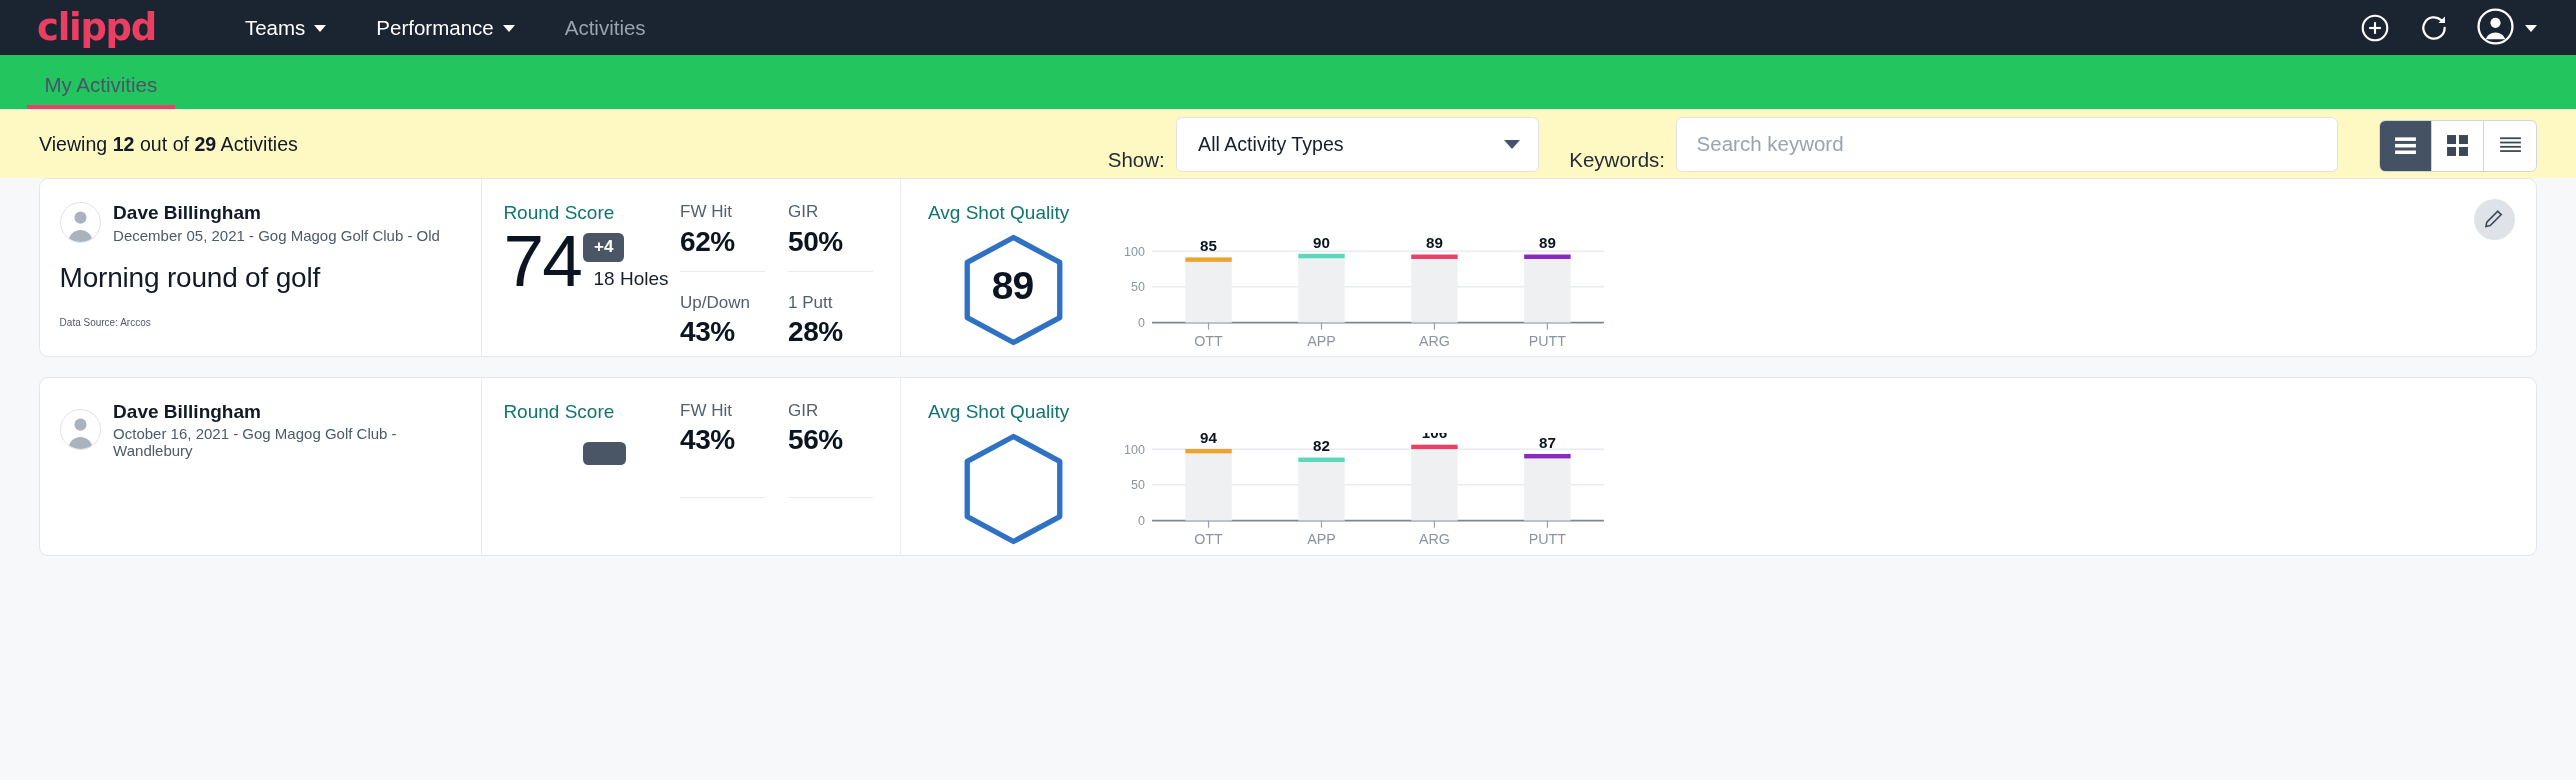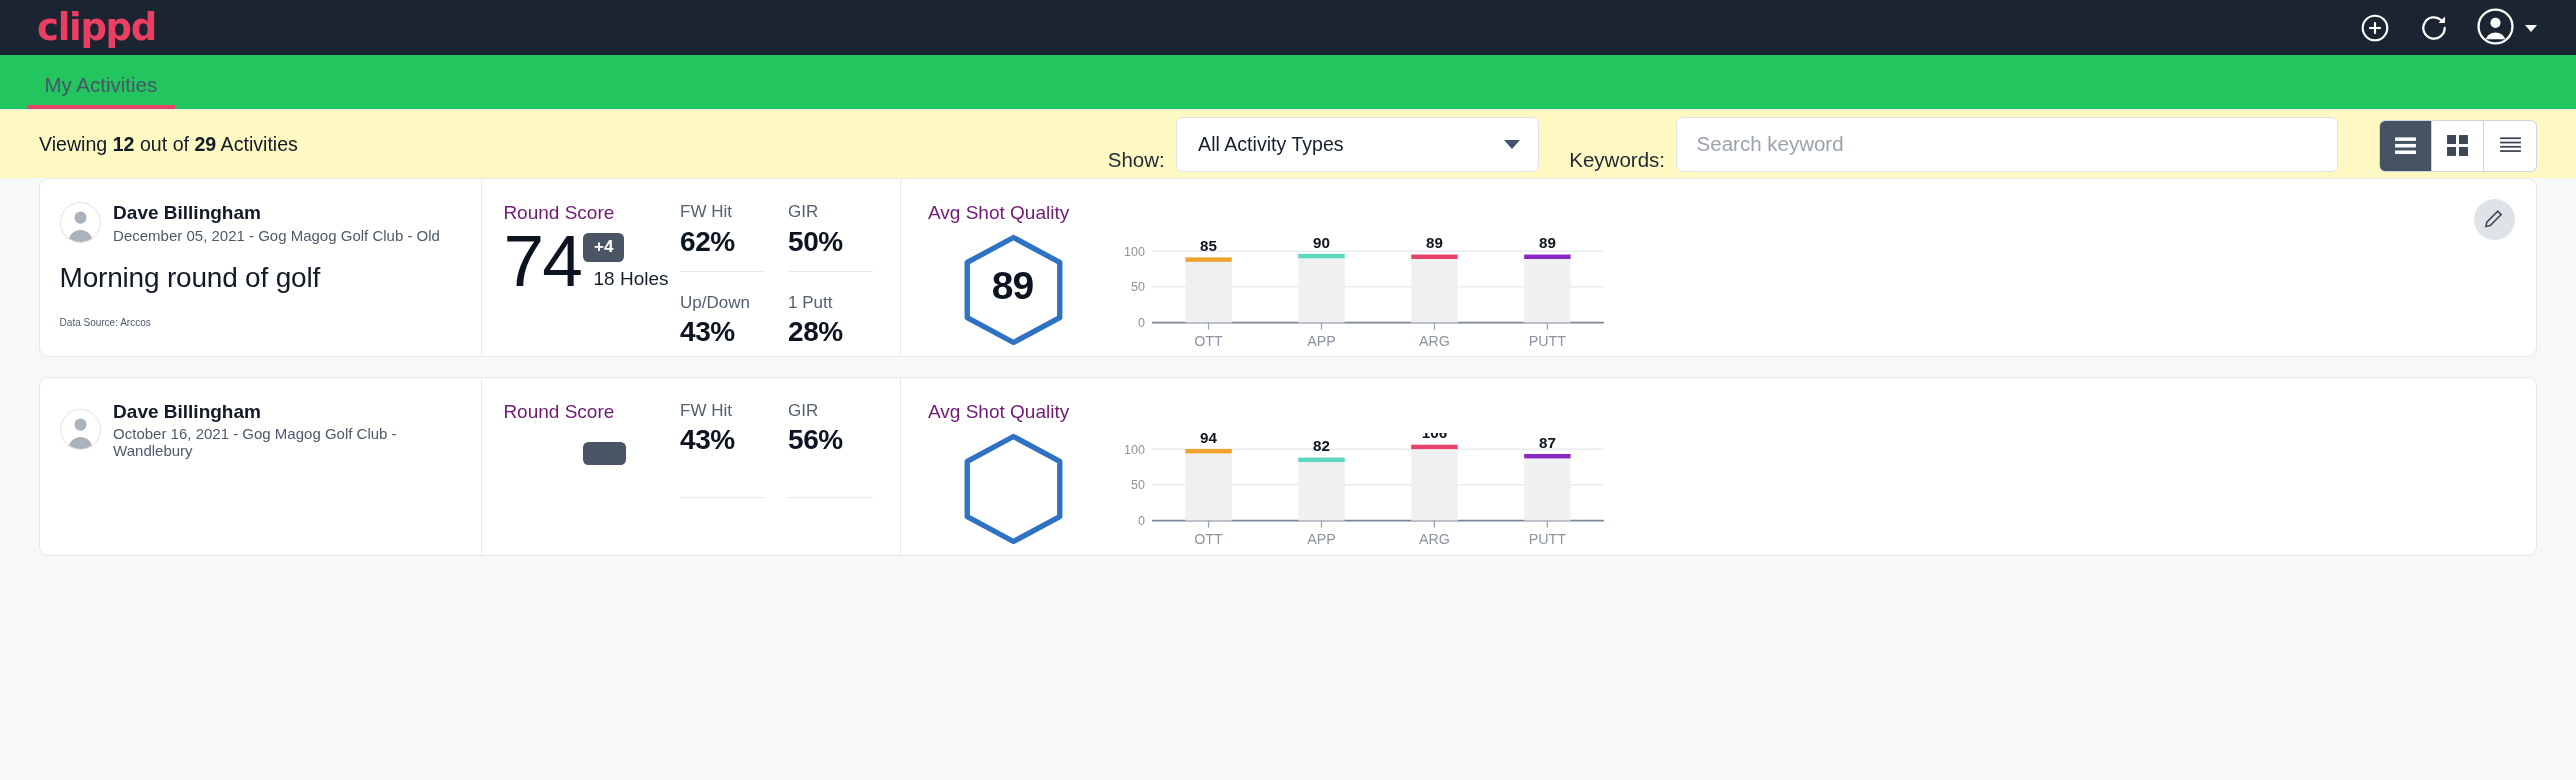--- a/index.html
+++ b/index.html
@@ -183,21 +183,21 @@
   }
   .pname { font-size: 19px; font-weight: 700; color: #111a27; line-height: 1.15; }
   .pdate { font-size: 15px; color: #4d5a6b; margin-top: 2.7px; }
   .ctitle { font-size: 28px; color: #111a27; margin-top: 18px; letter-spacing: -0.2px; }
   .csrc { font-size: 10px; color: #4d5a6b; margin-top: 23px; }
 
   .col-score {
     width: 198px;
     padding: 23px 0 0 21.4px;
   }
-  .sec-label { font-size: 19px; color: #701a75; }
+  .sec-label { font-size: 19px; color: #0f766e; }
   .score-row { display: flex; align-items: flex-end; margin-top: 1.8px; position: relative; }
   .big-score {
     font-size: 73px;
     font-weight: 400;
     color: #0b1420;
     line-height: 0.95;
     letter-spacing: -1.8px;
   }
   .badge {
     background: #4a5666;
@@ -253,20 +253,33 @@
     display: flex; align-items: center; justify-content: center;
     cursor: pointer;
   }
 </style>
 </head>
 <body>
 
 <div class="navbar">
   <div class="logo">clippd</div>
 
+  <div class="nav-links">
+    <div class="nav-item">
+      <span>Teams</span>
+      <span class="chev"></span>
+    </div>
+    <div class="nav-item">
+      <span>Performance</span>
+      <span class="chev"></span>
+    </div>
+    <div class="nav-item muted">
+      <span>Activities</span>
+    </div>
+  </div>
 
   <div class="nav-right">
     <div class="icon-btn">
       <svg width="32" height="32" viewBox="0 0 24 24" fill="none" stroke="#ffffff" stroke-width="1.6">
         <circle cx="12" cy="12" r="9.2"></circle>
           <line x1="12" y1="7.6" x2="12" y2="16.4"></line>
           <line x1="7.6" y1="12" x2="16.4" y2="12"></line>
       </svg>
     </div>
     <div class="icon-btn">

